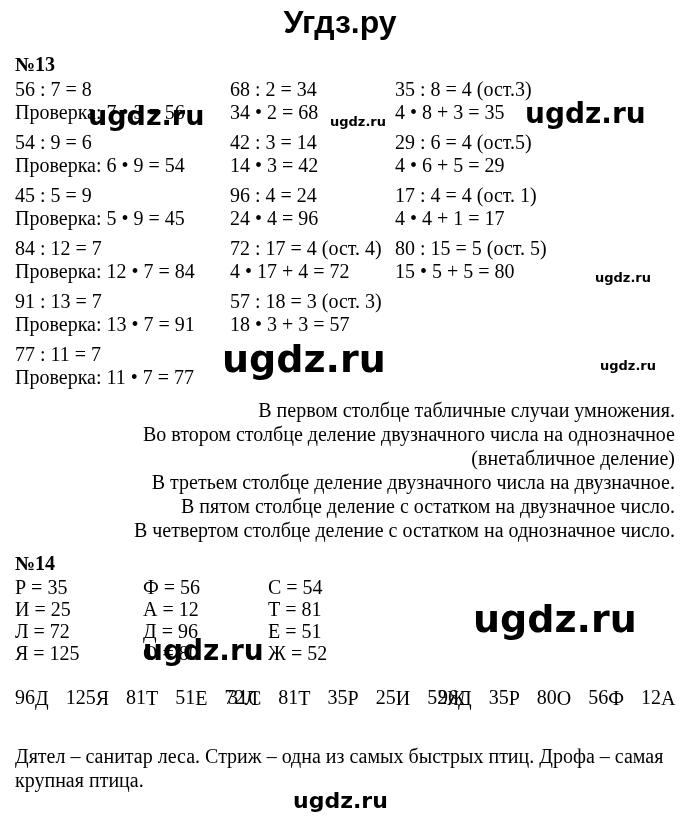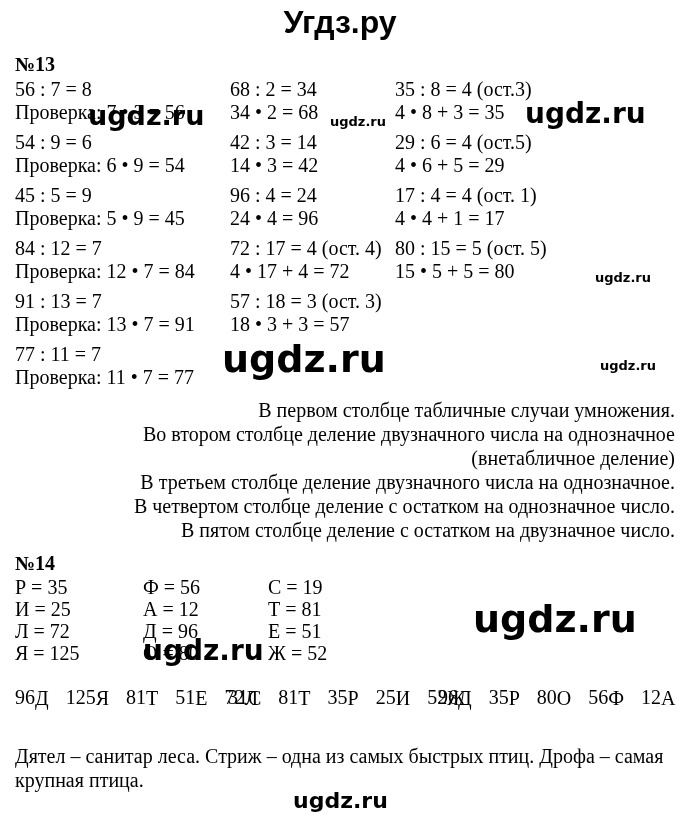--- a/index.html
+++ b/index.html
@@ -149,31 +149,31 @@
         <div class="mline">77 : 11 = 7</div>
         <div class="mline">Проверка: 11 • 7 = 77</div>
       </div>
       <div class="cell"></div>
       <div class="cell"></div>
     </div>
 
   <div id="t13-notes">
       <div class="note">В первом столбце табличные случаи умножения.</div>
       <div class="note">Во втором столбце деление двузначного числа на однозначное (внетабличное деление)</div>
-      <div class="note">В третьем столбце деление двузначного числа на однозначное.</div>
+      <div class="note">В третьем столбце деление двузначного числа на двузначное.</div>
+      <div class="note">В пятом столбце деление с остатком на двузначное число.</div>
       <div class="note">В четвертом столбце деление с остатком на однозначное число.</div>
-      <div class="note">В пятом столбце деление с остатком на двузначное число.</div>
     </div>
 
   <div class="task-label" id="t14-label">№14</div>
 
   <div id="t14-grid">
       <div class="acell">Р = 35</div>
       <div class="acell">Ф = 56</div>
-      <div class="acell">С = 19</div>
+      <div class="acell">С = 54</div>
       <div class="acell">И = 25</div>
       <div class="acell">А = 12</div>
       <div class="acell">Т = 81</div>
       <div class="acell">Л = 72</div>
       <div class="acell">Д = 96</div>
       <div class="acell">Е = 51</div>
       <div class="acell">Я = 125</div>
       <div class="acell">О = 80</div>
       <div class="acell">Ж = 52</div>
     </div>

